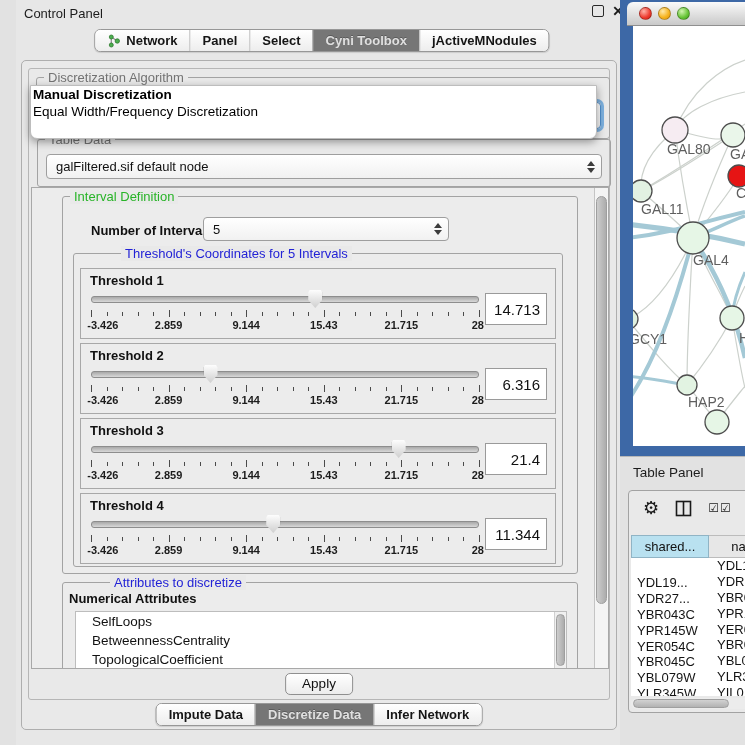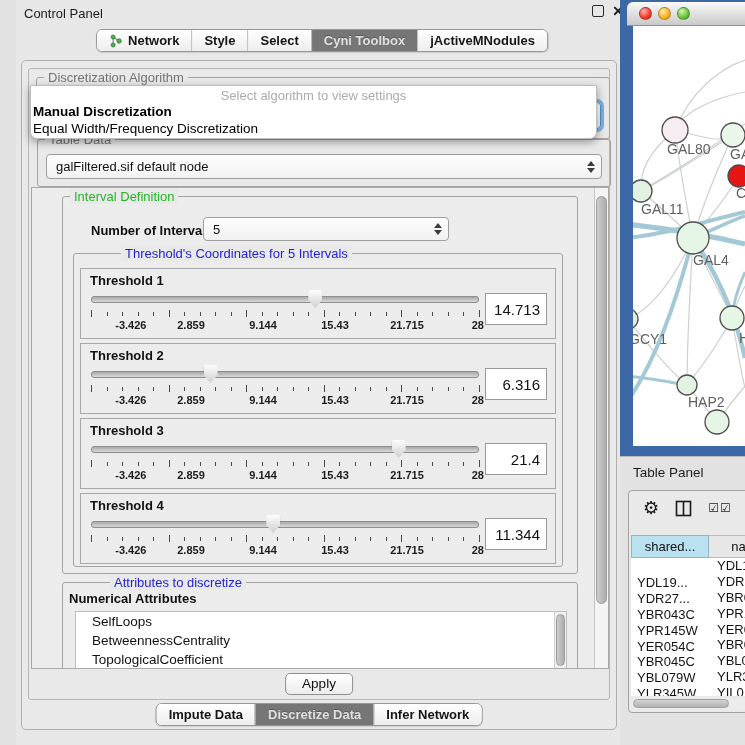--- a/index.html
+++ b/index.html
@@ -69,21 +69,21 @@
   .th-row{display:flex;align-items:flex-start;}
   .slider{position:relative;height:48px;flex:1;margin-right:4px;}
   .track{position:absolute;left:2px;right:2px;top:7px;height:5px;border:1px solid #8d8d8d;border-radius:3px;
          background:linear-gradient(#a9a9a9,#d8d8d8);}
   .thumb{position:absolute;top:1px;width:14px;height:18px;background:linear-gradient(#fdfdfd,#cfcfcf);
          clip-path:polygon(10% 0,90% 0,100% 14%,100% 55%,50% 100%,0 55%,0 14%);
          filter:drop-shadow(0 0 1px #777);}
   .ticks{position:absolute;left:2px;right:2px;top:21px;height:8px;}
   .tick{position:absolute;top:2px;width:1px;height:4px;background:#4a4a4a;}
   .tick.major{top:0;height:7px;}
-  .scale{position:absolute;left:2px;right:2px;top:30px;height:13px;font-size:11px;font-weight:bold;color:#1c1c1c;margin-left:28px;}
+  .scale{position:absolute;left:2px;right:2px;top:30px;height:13px;font-size:11px;font-weight:bold;color:#1c1c1c;}
   .scale span{position:absolute;transform:translateX(-50%);white-space:nowrap;}
   .scale span:first-child{transform:translateX(-12%);}
   .scale span:last-child{transform:translateX(-60%);}
   .val-box{width:54px;height:30px;background:#fff;border:1px solid #9a9a9a;font-size:15px;color:#111;
            display:flex;align-items:center;justify-content:flex-end;padding-right:6px;margin-top:4px;}
 
   .attr-label{position:absolute;left:6px;top:8px;font-size:13px;font-weight:bold;color:#111;}
   .attr-list{position:absolute;left:12px;top:28px;width:492px;height:58px;background:#fff;
              border:1px solid #bdbdbd;overflow:hidden;box-sizing:border-box;}
   .attr-item{font-size:13.5px;color:#111;line-height:19px;padding-left:16px;white-space:nowrap;}
@@ -148,21 +148,21 @@
       <div class="seg">
         <svg class="net-icon" viewBox="0 0 14 14">
           <path d="M4 3 L4 11 M4 3 L10 7" stroke="#8a8a8a" stroke-width="1.2" fill="none"></path>
           <circle cx="4" cy="3" r="2" fill="#4caf50" stroke="#2d7a2d" stroke-width="0.8"></circle>
           <circle cx="4" cy="11" r="2" fill="#4caf50" stroke="#2d7a2d" stroke-width="0.8"></circle>
           <circle cx="10" cy="7" r="2.2" fill="#4caf50" stroke="#2d7a2d" stroke-width="0.8"></circle>
         </svg>
         <span>Network</span>
       </div>
       <div class="seg">
-          <span>Style</span>
+          <span>Panel</span>
         </div>
       <div class="seg">
           <span>Select</span>
         </div>
       <div class="seg sel">
           <span>Cyni Toolbox</span>
         </div>
       <div class="seg">
           <span>jActiveMNodules</span>
         </div>
@@ -175,21 +175,20 @@
           <span class="gtitle dark">Discretization Algorithm</span>
           <div class="combo focused" style="left:8px;top:24px;width:556px;height:27px;">
             <span class="arrows">
                 <span class="tri-up"></span>
                 <span class="tri-down"></span>
               </span>
           </div>
         </div>
 
         <div class="popup">
-          <div class="p-hint">Select algorithm to view settings</div>
           <div class="p-opt bold">Manual Discretization</div>
           <div class="p-opt">Equal Width/Frequency Discretization</div>
         </div>
 
         <div class="group" style="left:8px;top:70px;width:572px;height:46px;">
           <span class="gtitle dark">Table Data</span>
           <div class="combo" style="left:8px;top:14px;width:556px;height:25px;">
             <span>galFiltered.sif default node</span>
             <span class="arrows">
                 <span class="tri-up"></span>

